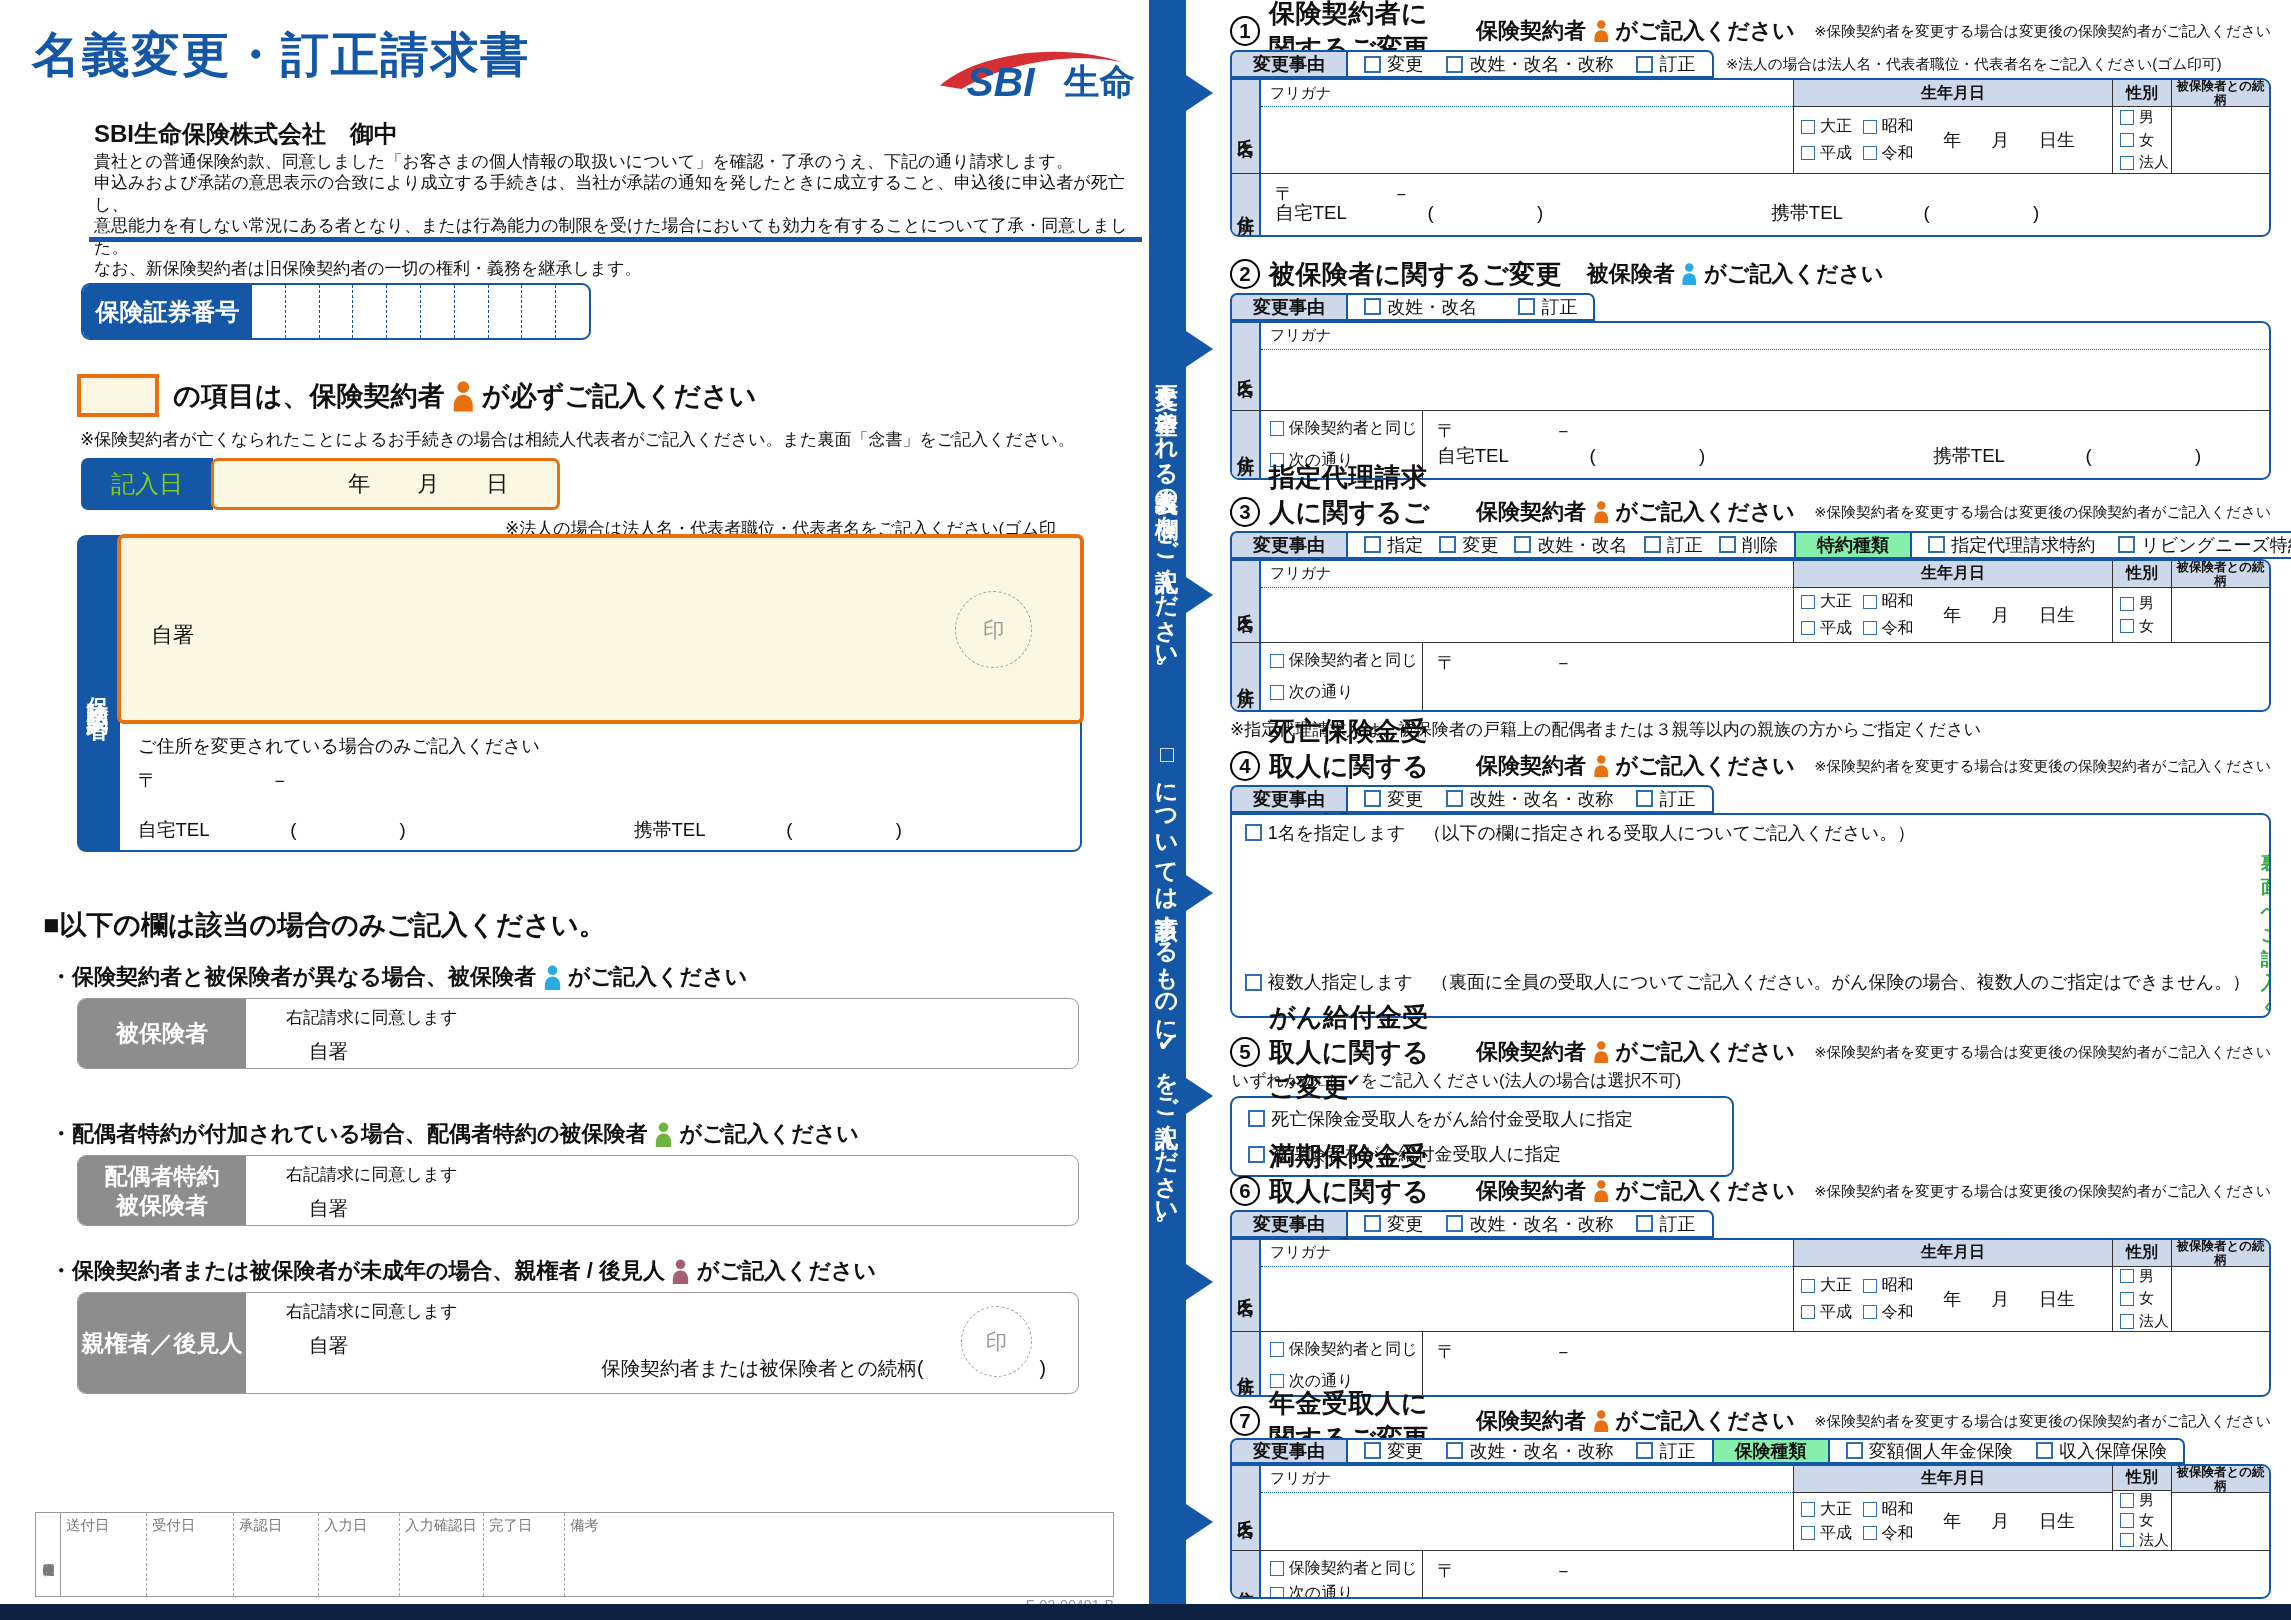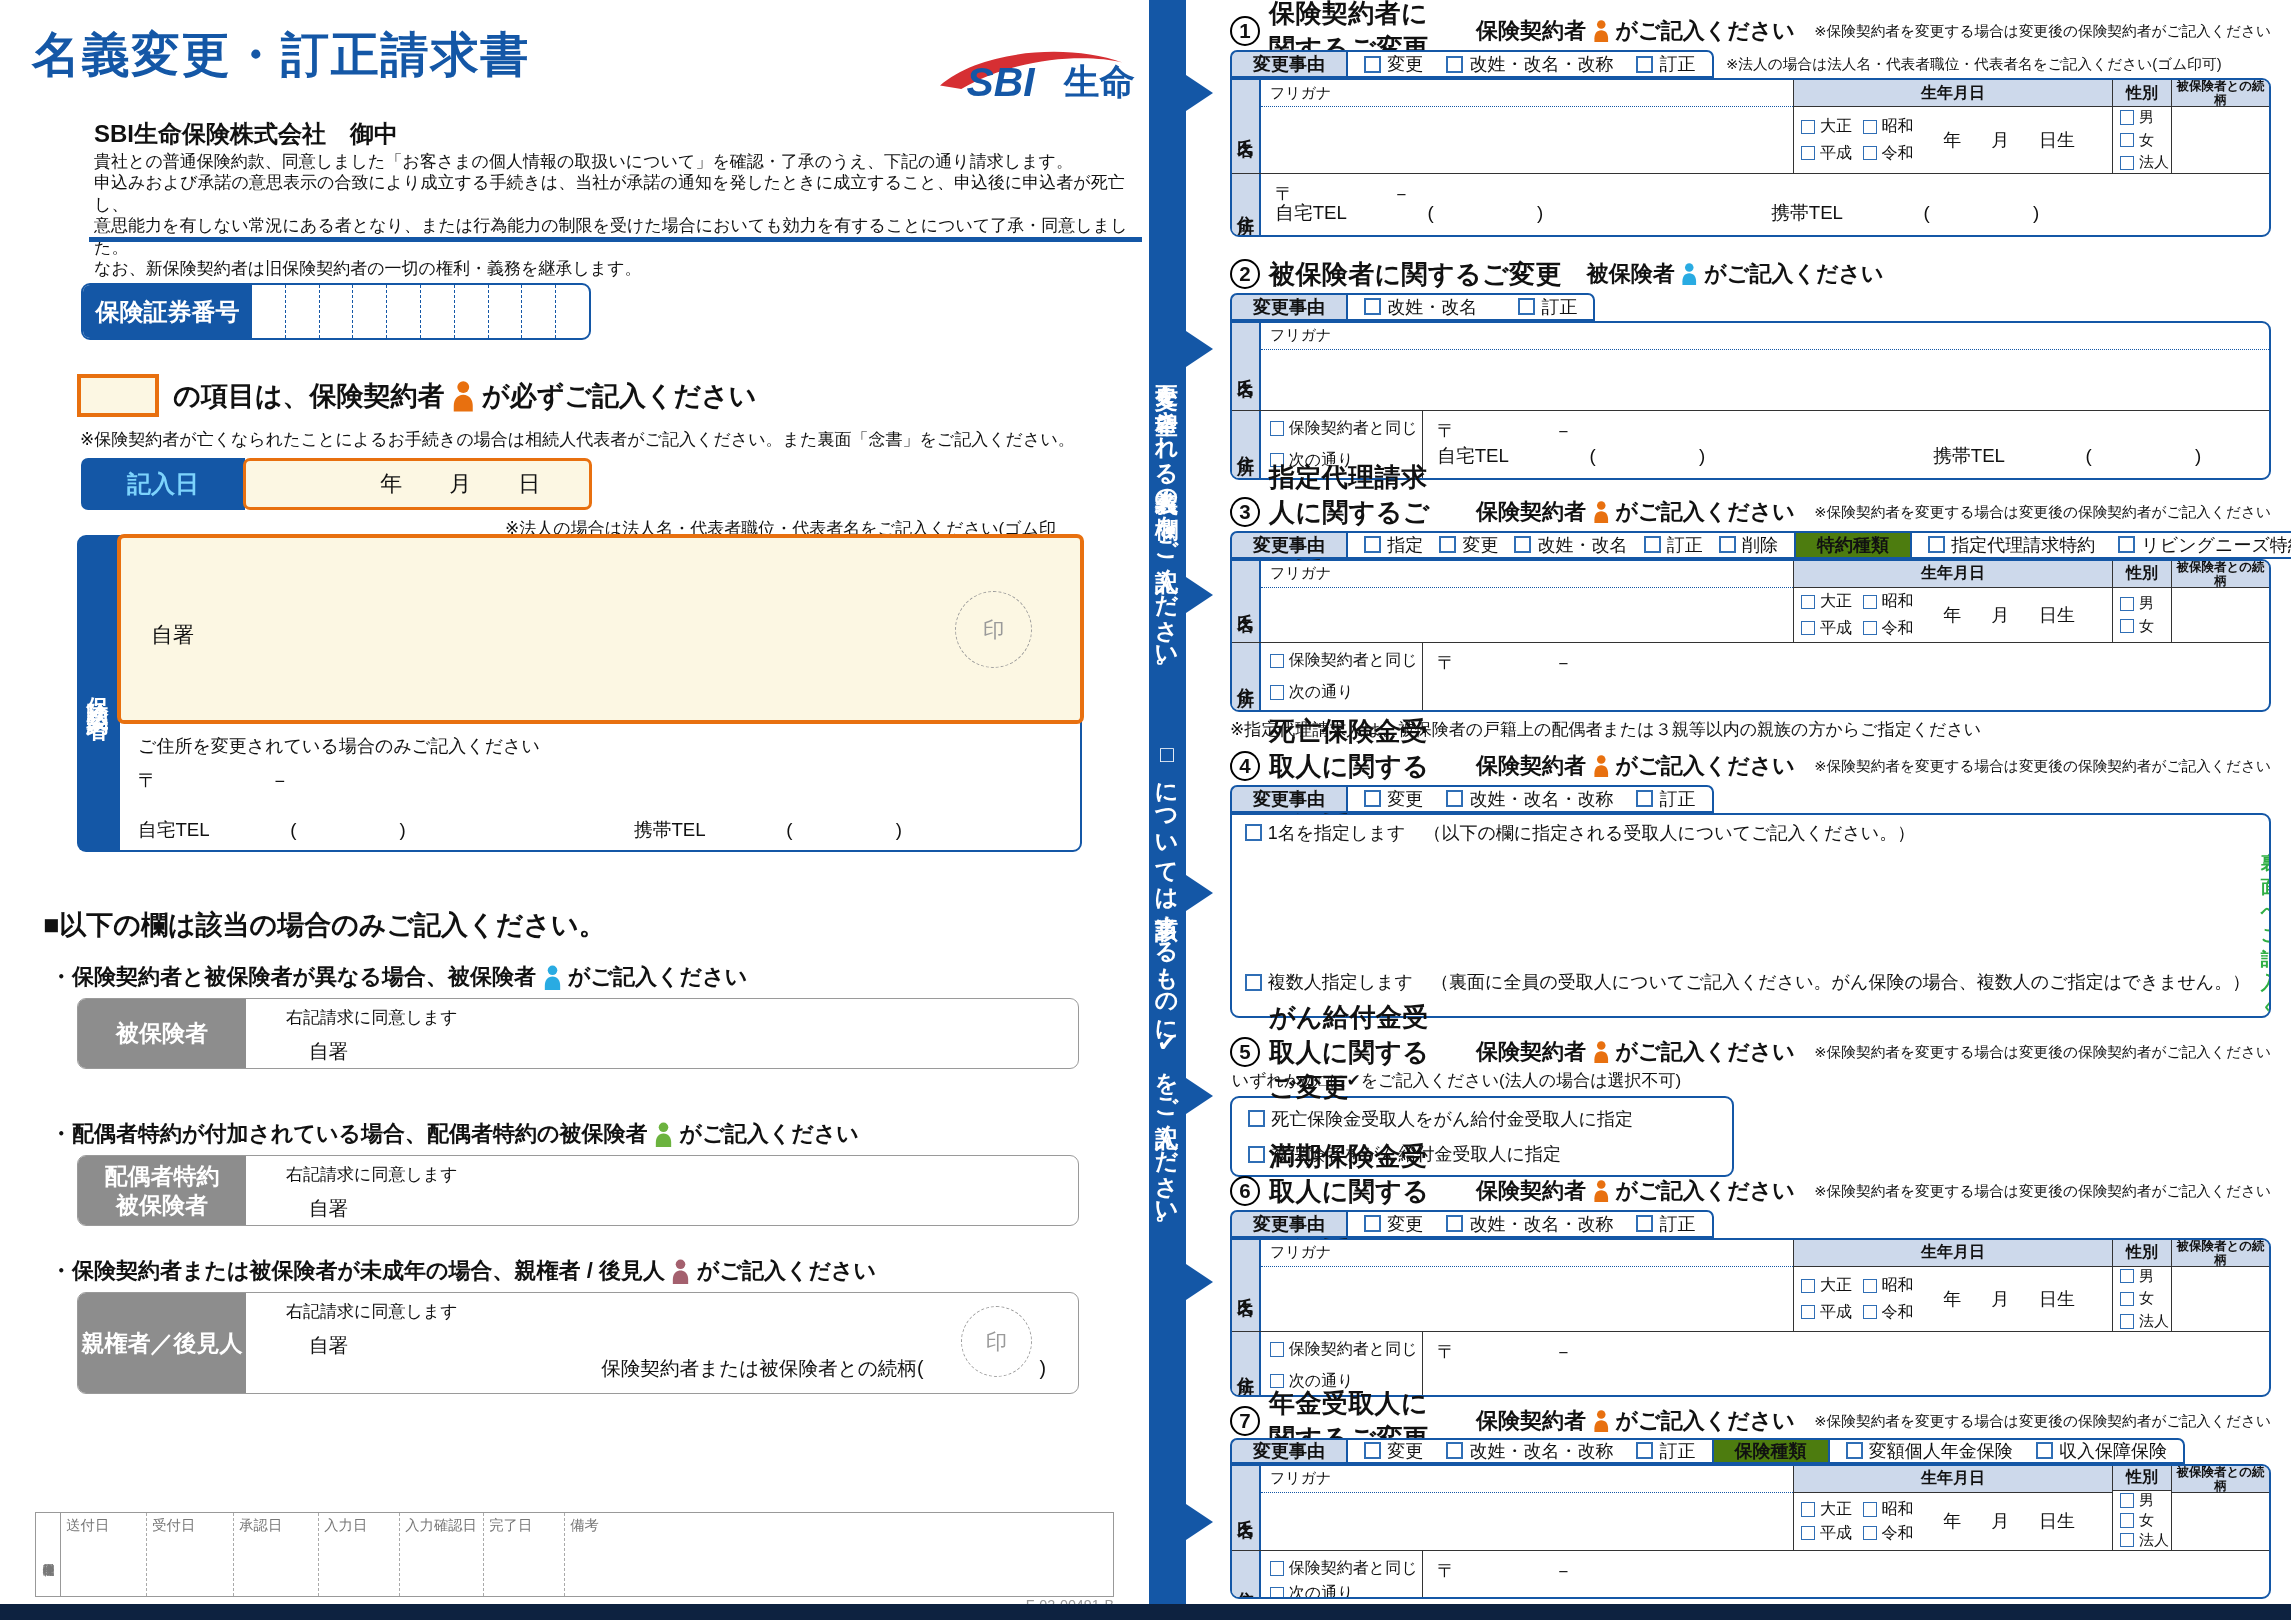--- a/index.html
+++ b/index.html
@@ -28,21 +28,21 @@
   .polnum .pcells { flex:1; display:flex; }
   .polnum .pcell { flex:1; border-right:1.8px dashed #1457a6; }
   .polnum .pcell:last-child { border-right:none; }
 
   .legend { position:absolute; left:77px; top:374px; display:flex; align-items:center; }
   .legend .lbox { width:82px; height:43px; border:4.5px solid #e8700f; background:#fcf7e3; margin-right:14.3px; }
   .legend .ltxt { font-size:27px; font-weight:bold; display:flex; align-items:center; }
   .legend-note { position:absolute; left:80px; top:428px; font-size:17px; }
 
   .edate { position:absolute; left:81px; top:458px; height:52px; display:flex; }
-  .edate .elab { width:164px; background:#1457a6; color:#7dd3fc; font-size:24px; font-weight:bold; display:flex; align-items:center; justify-content:center; border-radius:7.1px 0 0 7.1px; }
+  .edate .elab { width:132px; background:#1457a6; color:#84cc16; font-size:24px; font-weight:normal; display:flex; align-items:center; justify-content:center; border-radius:7.1px 0 0 7.1px; }
   .edate .efield { width:349px; background:#fcf7e3; border:3.6px solid #e8700f; border-radius:7.1px; margin-left:-1.8px; display:flex; align-items:center; font-size:22px; padding:0 49px 0 134px; justify-content:space-between; }
   .corp-note { position:absolute; left:499px; top:517px; width:557px; text-align:right; font-size:17px; }
 
   .phblock { position:absolute; left:77px; top:535px; width:1005px; height:317px; }
   .phstrip { position:absolute; left:0; top:0; width:41px; height:100%; background:#1457a6; border-radius:9px 0 0 9px; display:flex; align-items:center; justify-content:center; }
   .phstrip span { color:#fff; font-size:22px; font-weight:bold; letter-spacing:5.3px; }
   .phmain { position:absolute; left:41px; top:0; width:964px; height:100%; border:2.7px solid #1457a6; border-radius:0 9px 9px 0; background:#fff; }
   .phsig { position:absolute; left:-2.7px; top:-2.7px; width:967px; height:190px; background:#fcf7e3; border:4.5px solid #e8700f; border-radius:7.1px; }
   .phsig .jisho { position:absolute; left:30px; top:82px; font-size:21.4px; }
   .seal { position:absolute; border:1.8px dashed #9a9a9a; border-radius:50%; color:#9a9a9a; display:flex; align-items:center; justify-content:center; font-size:21.4px; background:transparent; }
@@ -85,21 +85,21 @@
   .shead { display:flex; align-items:center; height:34px; }
   .snum { width:30px; height:30px; border:2.2px solid #000; border-radius:50%; display:inline-flex; align-items:center; justify-content:center; font-size:20.5px; font-weight:bold; flex:none; margin-right:9px; }
   .stitle { font-size:26px; font-weight:bold; letter-spacing:0.4px; }
   .swriter { display:inline-flex; align-items:center; font-size:22px; font-weight:bold; margin-left:25px; white-space:nowrap; }
   .snote { font-size:14.7px; margin-left:19.6px; white-space:nowrap; }
   .ssub { font-size:17px; margin:0 0 1.8px 1.8px; }
 
   .tabs { display:flex; height:28px; align-items:stretch; font-size:18px; margin-top:1.8px; }
   .tlabel { width:116px; background:#cdd9eb; border:2.7px solid #1457a6; border-right:none; font-weight:bold; display:flex; align-items:center; justify-content:center; border-radius:7.1px 0 0 0; flex:none; }
   .topts { border:2.7px solid #1457a6; background:#fff; display:flex; gap:23px; align-items:center; padding:0 16px; border-radius:0 7.1px 0 0; }
-  .tlabel2 { width:114px; background:#4d7c0f; border-top:2.7px solid #1457a6; border-bottom:2.7px solid #1457a6; font-weight:bold; display:flex; align-items:center; justify-content:center; flex:none; }
+  .tlabel2 { width:114px; background:#86efac; border-top:2.7px solid #1457a6; border-bottom:2.7px solid #1457a6; font-weight:bold; display:flex; align-items:center; justify-content:center; flex:none; }
   .tabnote { display:flex; align-items:center; font-size:14.7px; margin-left:12.5px; white-space:nowrap; }
 
   .tbl { border:2.7px solid #1457a6; border-radius:0 9px 9px 9px; background:#fff; display:flex; flex-direction:column; overflow:hidden; }
   .trow { display:flex; }
   .trow.addr { border-top:1.8px solid #333; }
   .rlabel { width:29px; background:#cdd9eb; border-right:2.2px solid #1457a6; display:flex; align-items:center; justify-content:center; font-size:17px; font-weight:bold; flex:none; letter-spacing:1.8px; }
   .namearea { flex:1; display:flex; flex-direction:column; min-width:0; }
   .furigana { height:27px; border-bottom:1.8px dotted #1457a6; font-size:15px; padding:3.6px 9px; }
   .nameblank { flex:1; }
   .bcol { border-left:1.3px solid #333; display:flex; flex-direction:column; flex:none; }

